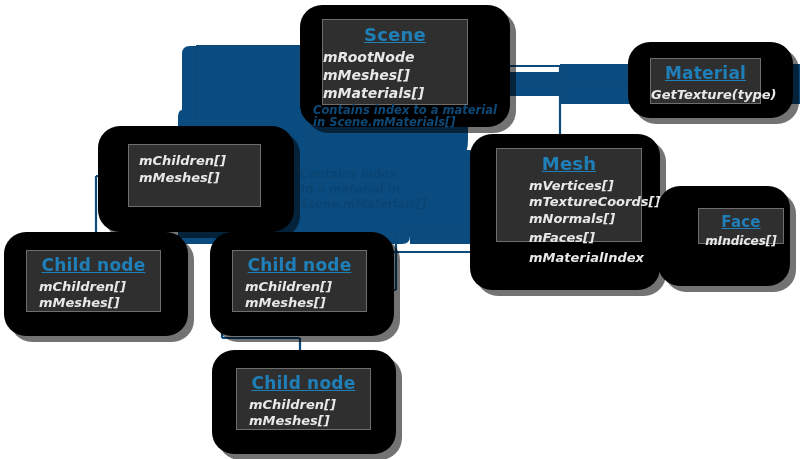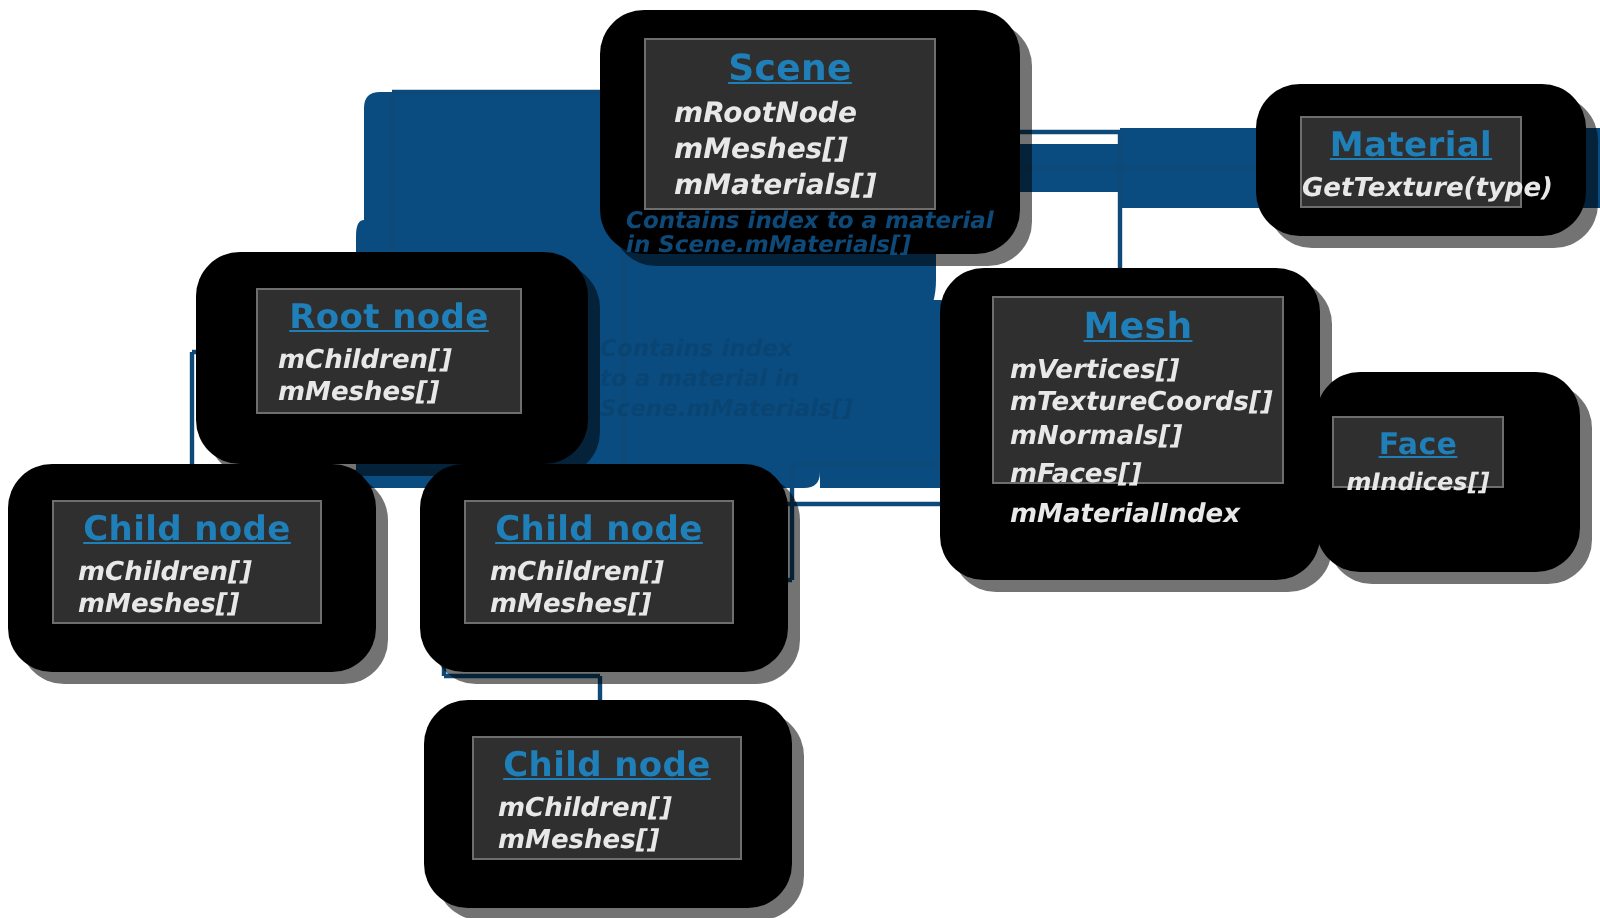--- a/index.html
+++ b/index.html
@@ -28,21 +28,21 @@
   .title{
     color:#1f7fb8;
     font-weight:bold;
     text-align:center;
     text-decoration:underline;
     letter-spacing:.2px;
     line-height:1.15;
   }
   .fields{
     margin-top:3px;
-    padding-left:14px;
+    padding-left:0;
   }
   .field{
     color:#e8e8e8;
     font-style:italic;
     font-weight:bold;
     line-height:1.28;
     white-space:nowrap;
   }
   
   .t18{font-size:18px;}
@@ -208,43 +208,42 @@
     <div class="panel" style="left:22px;top:16px;width:111px;height:46px;">
       <div class="title t17">Material</div>
       <div class="fields" style="padding-left:0;text-align:center;">
         <div class="field f13">GetTexture(type)</div>
       </div>
     </div>
   </div>
 
   <div class="card" style="left:98px;top:126px;width:196px;height:106px;">
     <div class="panel" style="left:30px;top:18px;width:133px;height:63px;">
-      <div class="title t17">Root node</div>
       <div class="fields" style="padding-left:10px;">
         <div class="field f13">mChildren[]</div>
         <div class="field f13">mMeshes[]</div>
       </div>
     </div>
   </div>
 
   <div class="card" style="left:470px;top:134px;width:190px;height:156px;">
     <div class="panel" style="left:26px;top:14px;width:146px;height:94px;">
       <div class="title t18">Mesh</div>
-      <div class="fields" style="padding-left:8px;">
+      <div class="fields" style="padding-left:8px;margin-left:24px;">
         <div class="field f13">mVertices[]</div>
         <div class="field f13">mTextureCoords[]</div>
         <div class="field f13">mNormals[]</div>
         <div class="field f13" style="margin-top:2px;">mFaces[]</div>
         <div class="field f13" style="margin-top:4px;">mMaterialIndex</div>
       </div>
     </div>
   </div>
 
   <div class="card" style="left:658px;top:186px;width:132px;height:100px;">
-    <div class="panel" style="left:8px;top:22px;width:86px;height:36px;">
+    <div class="panel" style="left:40px;top:22px;width:86px;height:36px;">
       <div class="title t15">Face</div>
       <div class="fields" style="padding-left:0;text-align:center;">
         <div class="field f12">mIndices[]</div>
       </div>
     </div>
   </div>
 
   <div class="card" style="left:4px;top:232px;width:184px;height:104px;">
     <div class="panel" style="left:22px;top:18px;width:135px;height:62px;">
       <div class="title t17">Child node</div>

